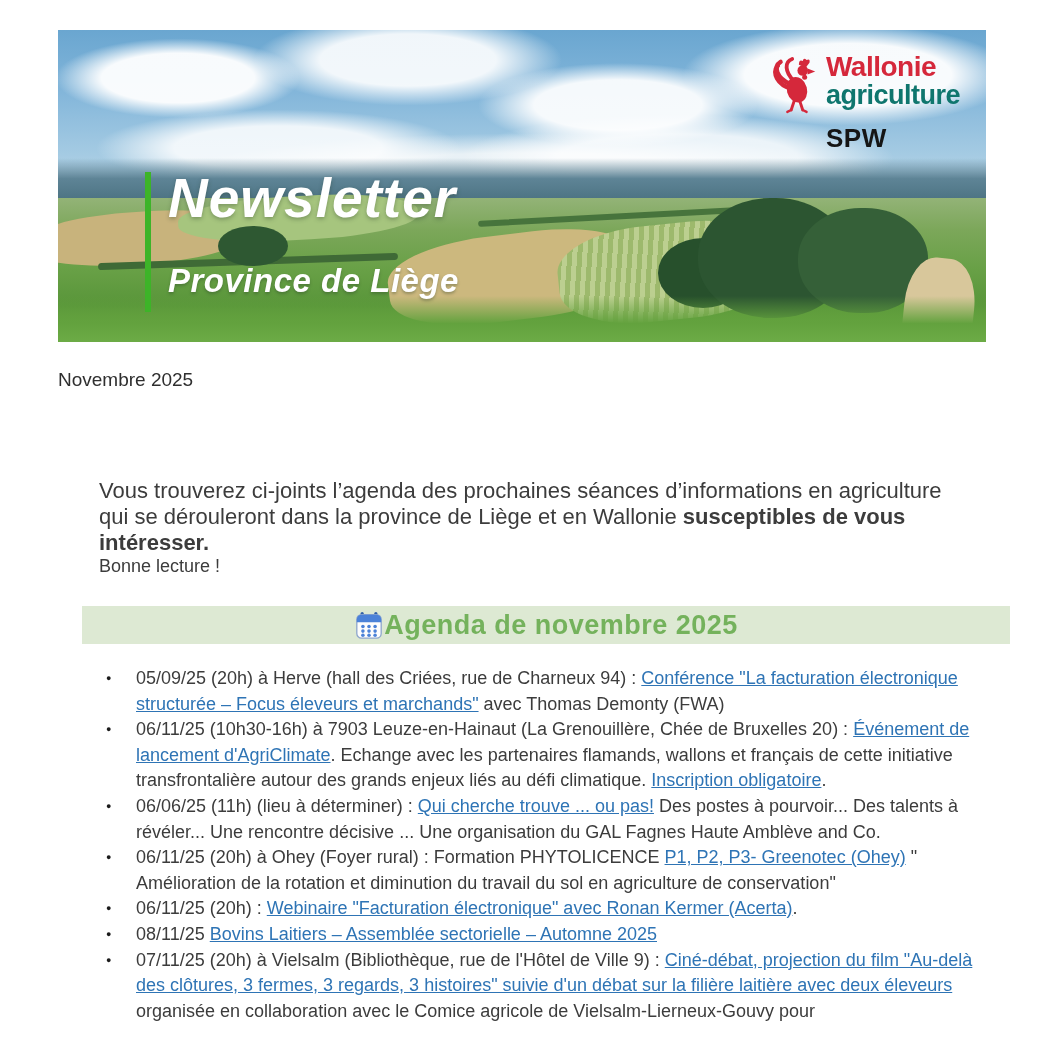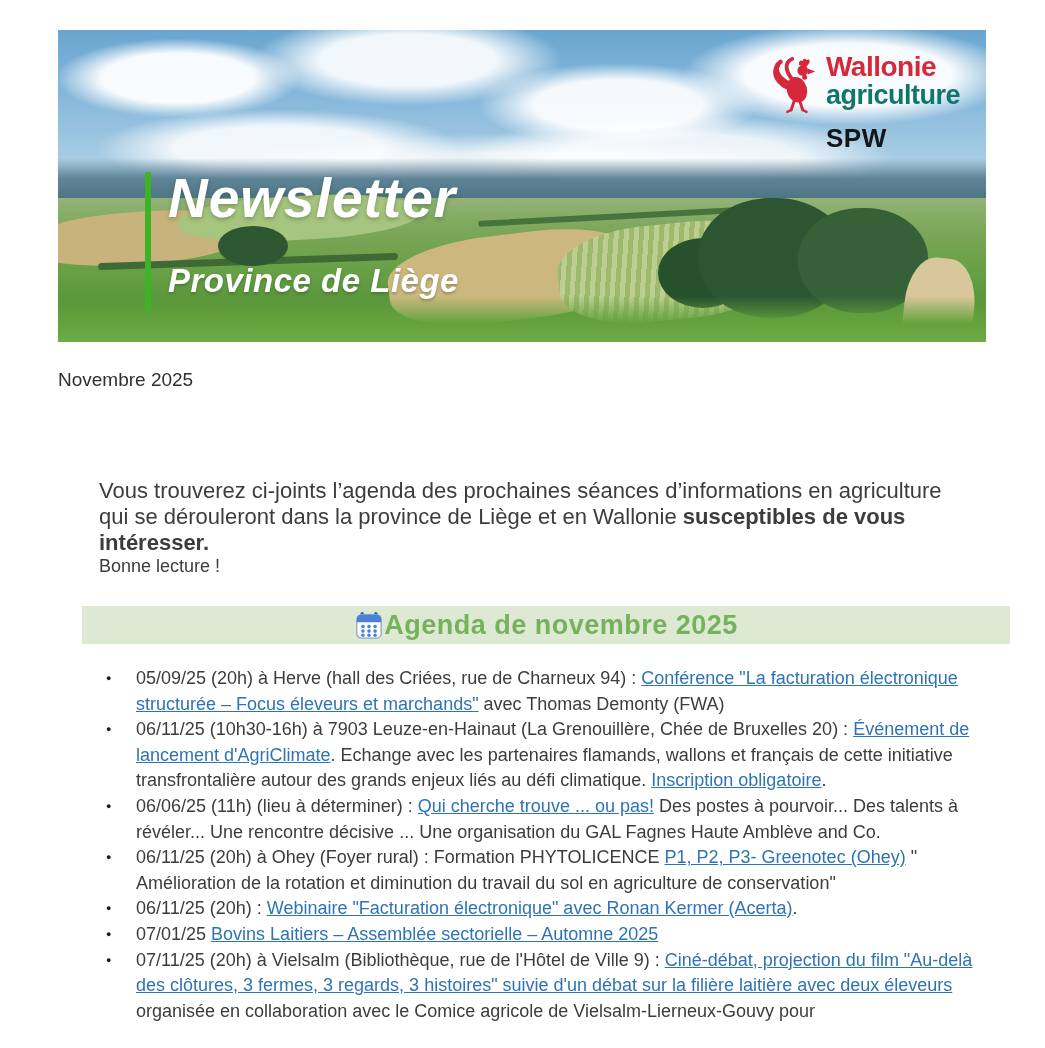--- a/index.html
+++ b/index.html
@@ -157,18 +157,18 @@
     <span class="band-title">Agenda de novembre 2025</span>
   </div>
 
   <div class="agenda">
     <ul id="agenda-list">
         <li><span>05/09/25 (20h) à Herve (hall des Criées, rue de Charneux 94) : </span><a href="#" class="lnk">Conférence "La facturation électronique structurée – Focus éleveurs et marchands"</a><span> avec Thomas Demonty (FWA)</span></li>
         <li><span>06/11/25 (10h30-16h) à 7903 Leuze-en-Hainaut (La Grenouillère, Chée de Bruxelles 20) : </span><a href="#" class="lnk">Événement de lancement d'AgriClimate</a><span>. Echange avec les partenaires flamands, wallons et français de cette initiative transfrontalière autour des grands enjeux liés au défi climatique. </span><a href="#" class="lnk">Inscription obligatoire</a><span>.</span></li>
         <li><span>06/06/25 (11h) (lieu à déterminer) : </span><a href="#" class="lnk">Qui cherche trouve ... ou pas!</a><span> Des postes à pourvoir... Des talents à révéler... Une rencontre décisive ... Une organisation du GAL Fagnes Haute Amblève and Co.</span></li>
         <li><span>06/11/25 (20h) à Ohey (Foyer rural) : Formation PHYTOLICENCE </span><a href="#" class="lnk">P1, P2, P3- Greenotec (Ohey)</a><span> " Amélioration de la rotation et diminution du travail du sol en agriculture de conservation"</span></li>
         <li><span>06/11/25 (20h) : </span><a href="#" class="lnk">Webinaire "Facturation électronique" avec Ronan Kermer (Acerta)</a><span>.</span></li>
-        <li><span>07/01/25 </span><a href="#" class="lnk">Bovins Laitiers – Assemblée sectorielle – Automne 2025</a></li>
+        <li><span>08/11/25 </span><a href="#" class="lnk">Bovins Laitiers – Assemblée sectorielle – Automne 2025</a></li>
         <li><span>07/11/25 (20h) à Vielsalm (Bibliothèque, rue de l'Hôtel de Ville 9) : </span><a href="#" class="lnk">Ciné-débat, projection du film "Au-delà des clôtures, 3 fermes, 3 regards, 3 histoires" suivie d'un débat sur la filière laitière avec deux éleveurs</a><span> organisée en collaboration avec le Comice agricole de Vielsalm-Lierneux-Gouvy pour</span></li>
       </ul>
   </div>
 
 </div>
 
 </body></html>

